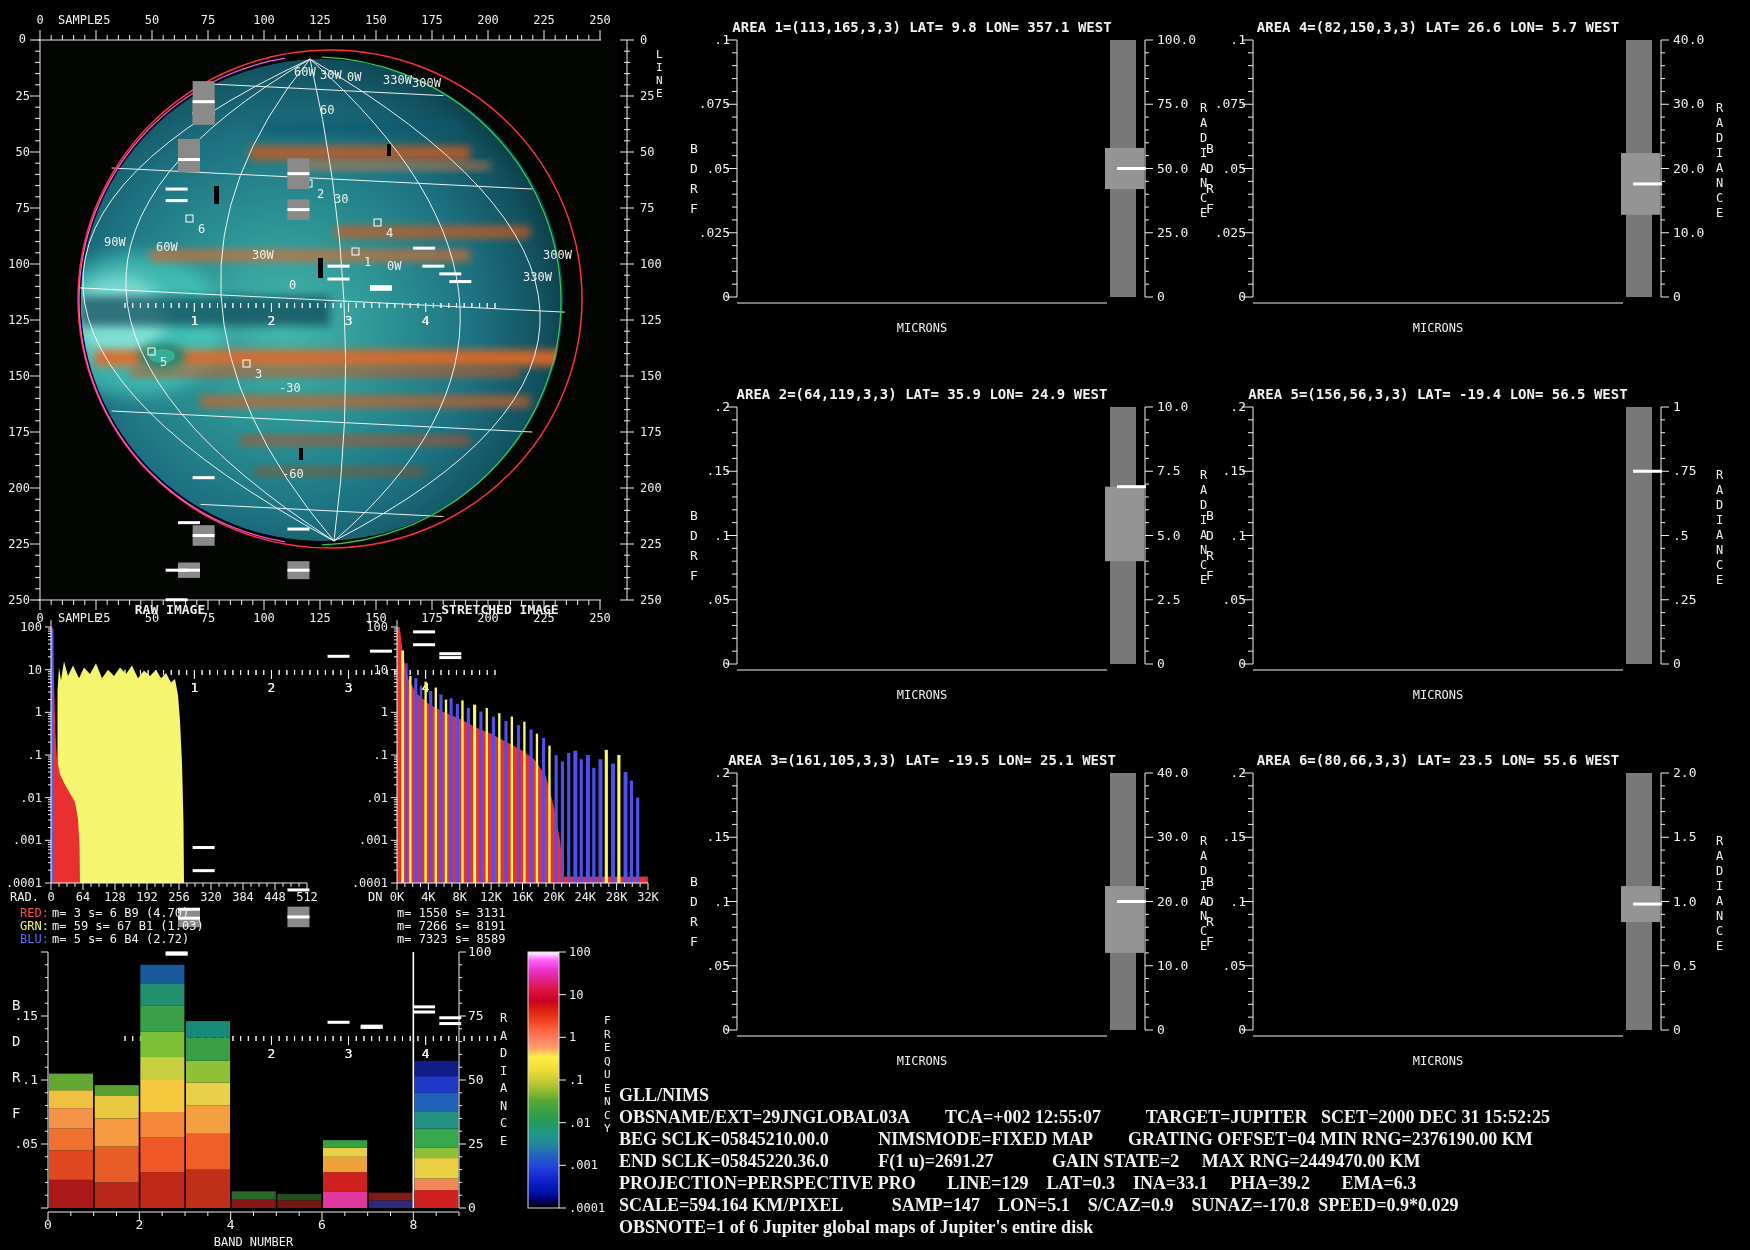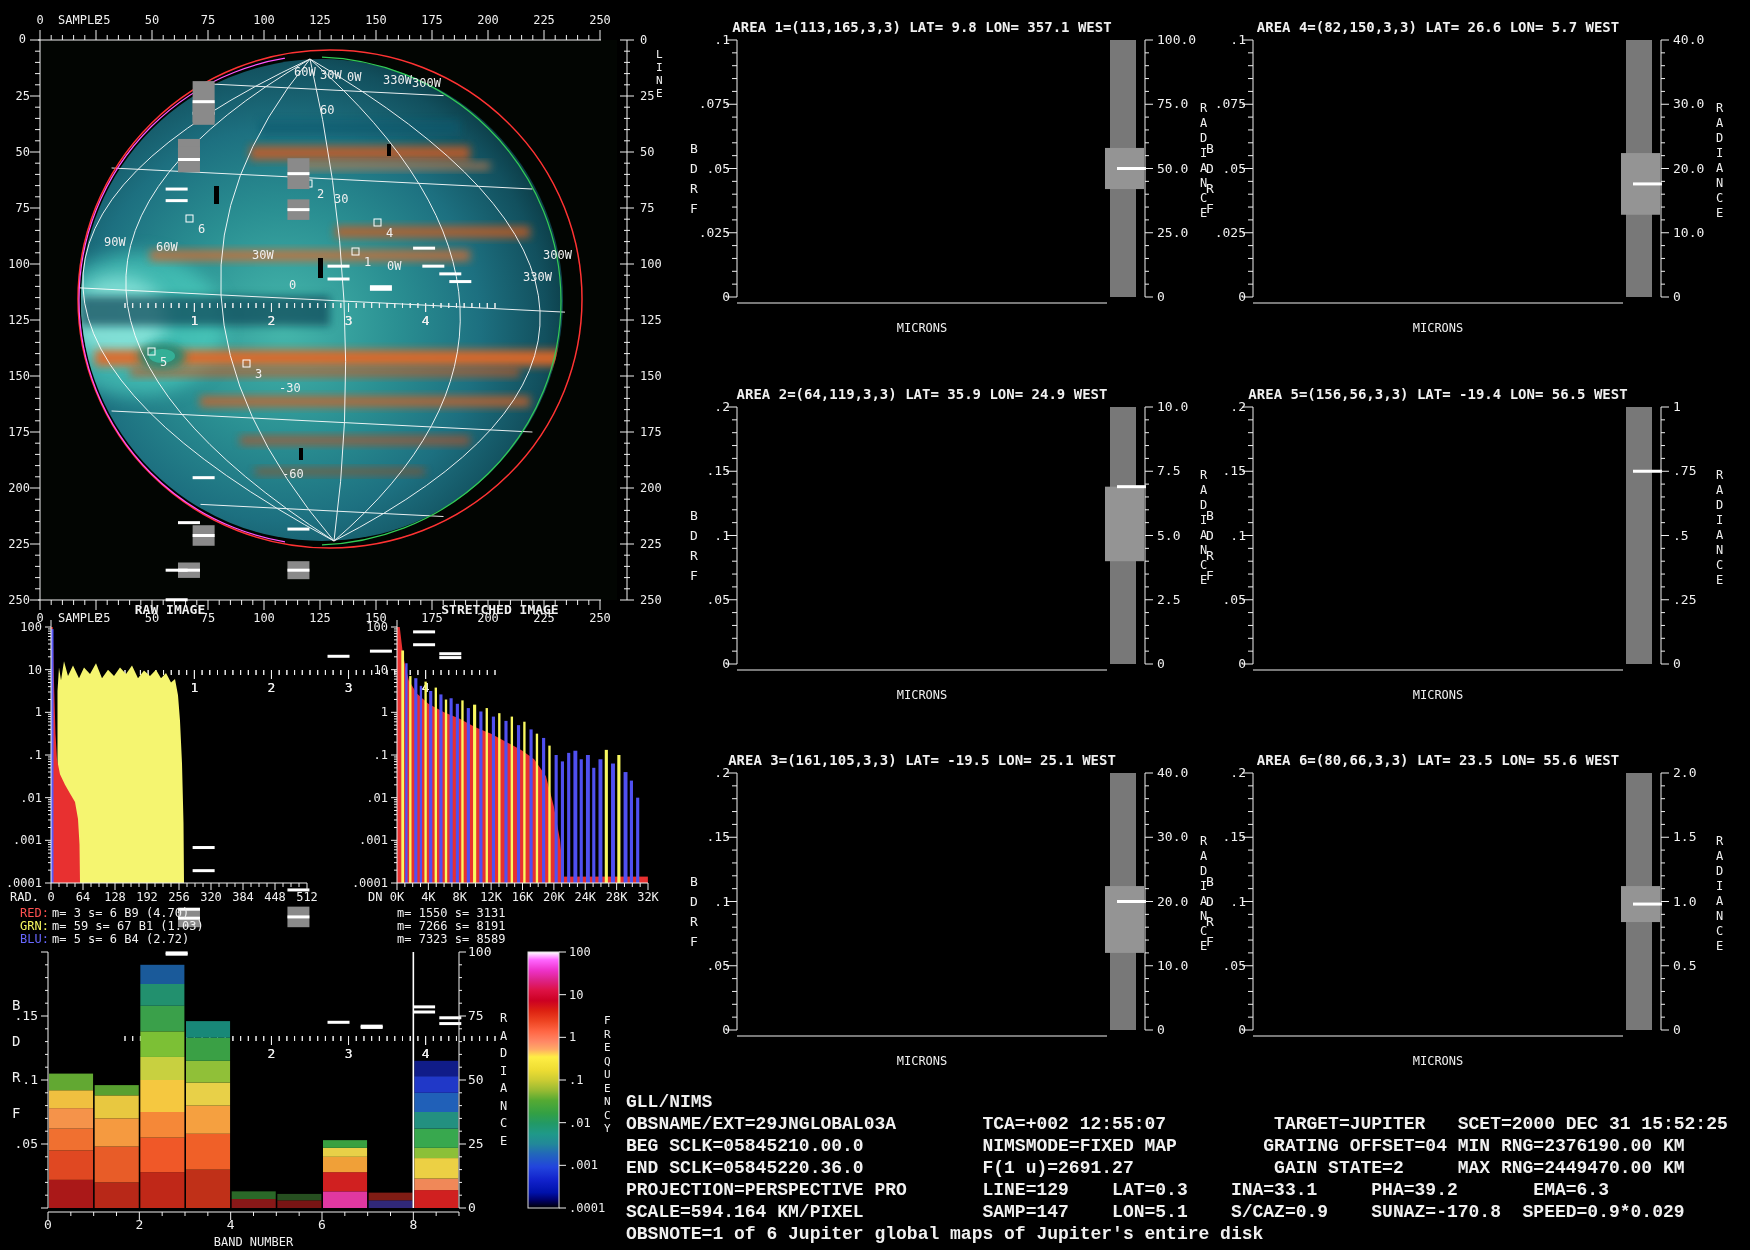--- a/index.html
+++ b/index.html
@@ -1,20 +1,20 @@
 <!DOCTYPE html>
 <html><head>
 <meta charset="utf-8">
 <style>
   html,body{margin:0;padding:0;background:#000;}
   #root{position:relative;width:1750px;height:1250px;background:#000;overflow:hidden;
         font-family:"DejaVu Sans Mono",monospace;}
   #scene{position:absolute;left:0;top:0;}
-  #info-block{position:absolute;left:617px;top:1082px;margin:9px;color:#f0f0f0;
-              font-family:Liberation Mono, monospace;font-size:18px;font-weight:bold;
+  #info-block{position:absolute;left:617px;top:1082px;margin:2px;color:#f0f0f0;
+              font-family:Liberation Serif, serif;font-size:18px;font-weight:bold;
               line-height:22px;white-space:pre;}
   #info-block div{height:22px;}
   text{font-family:"DejaVu Sans Mono",monospace;}
 </style>
 </head>
 <body>
 
 <div id="root">
   <svg id="scene" width="1750" height="1250">
       <g>

